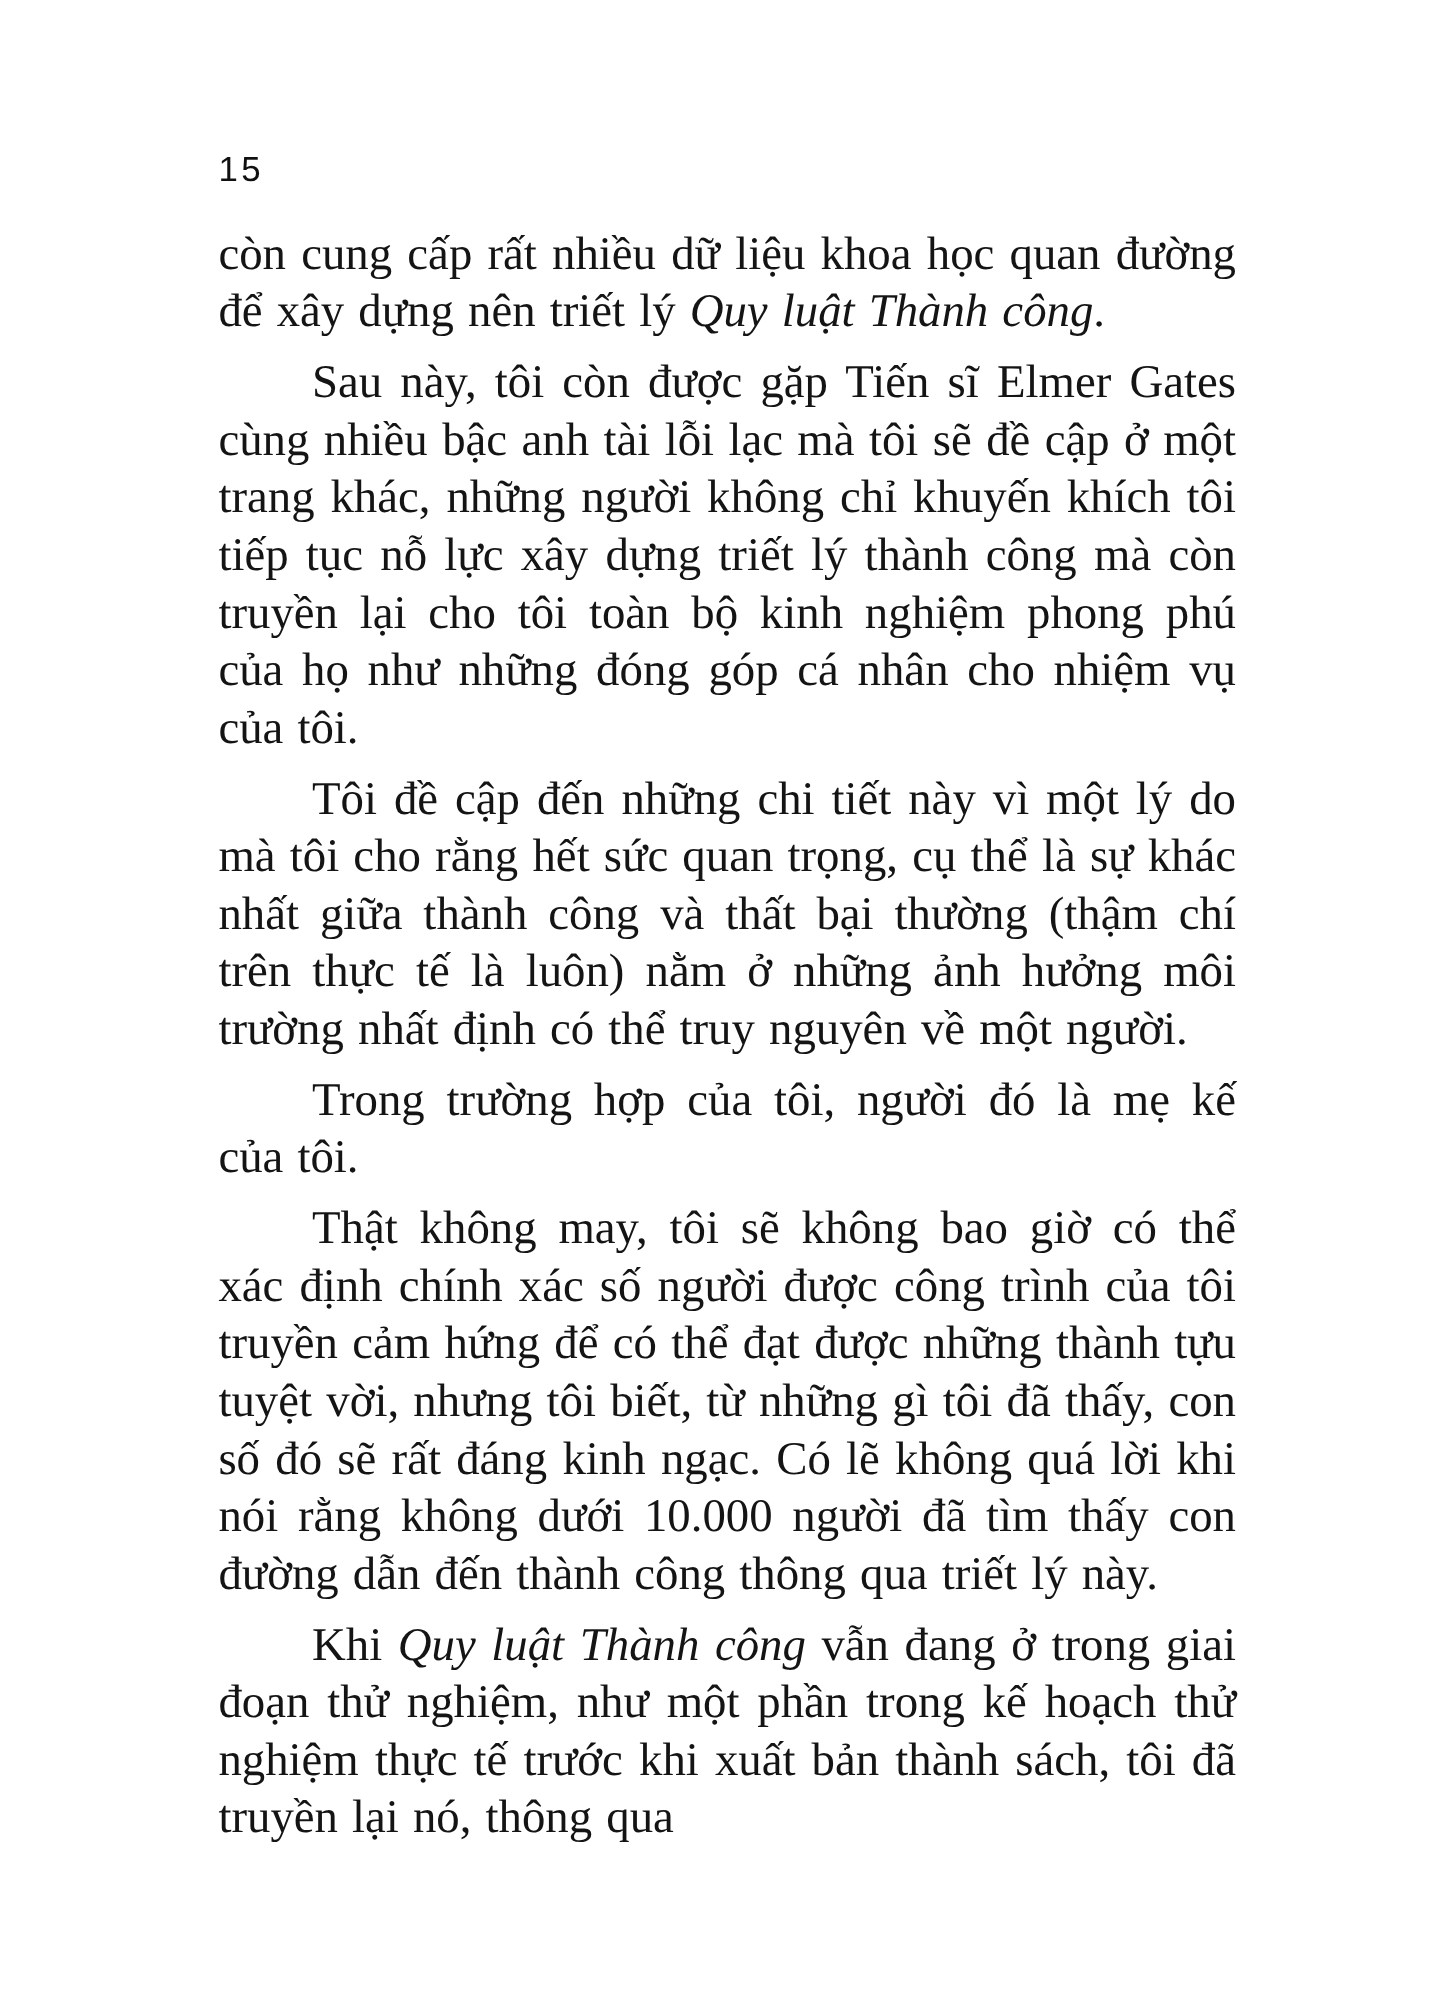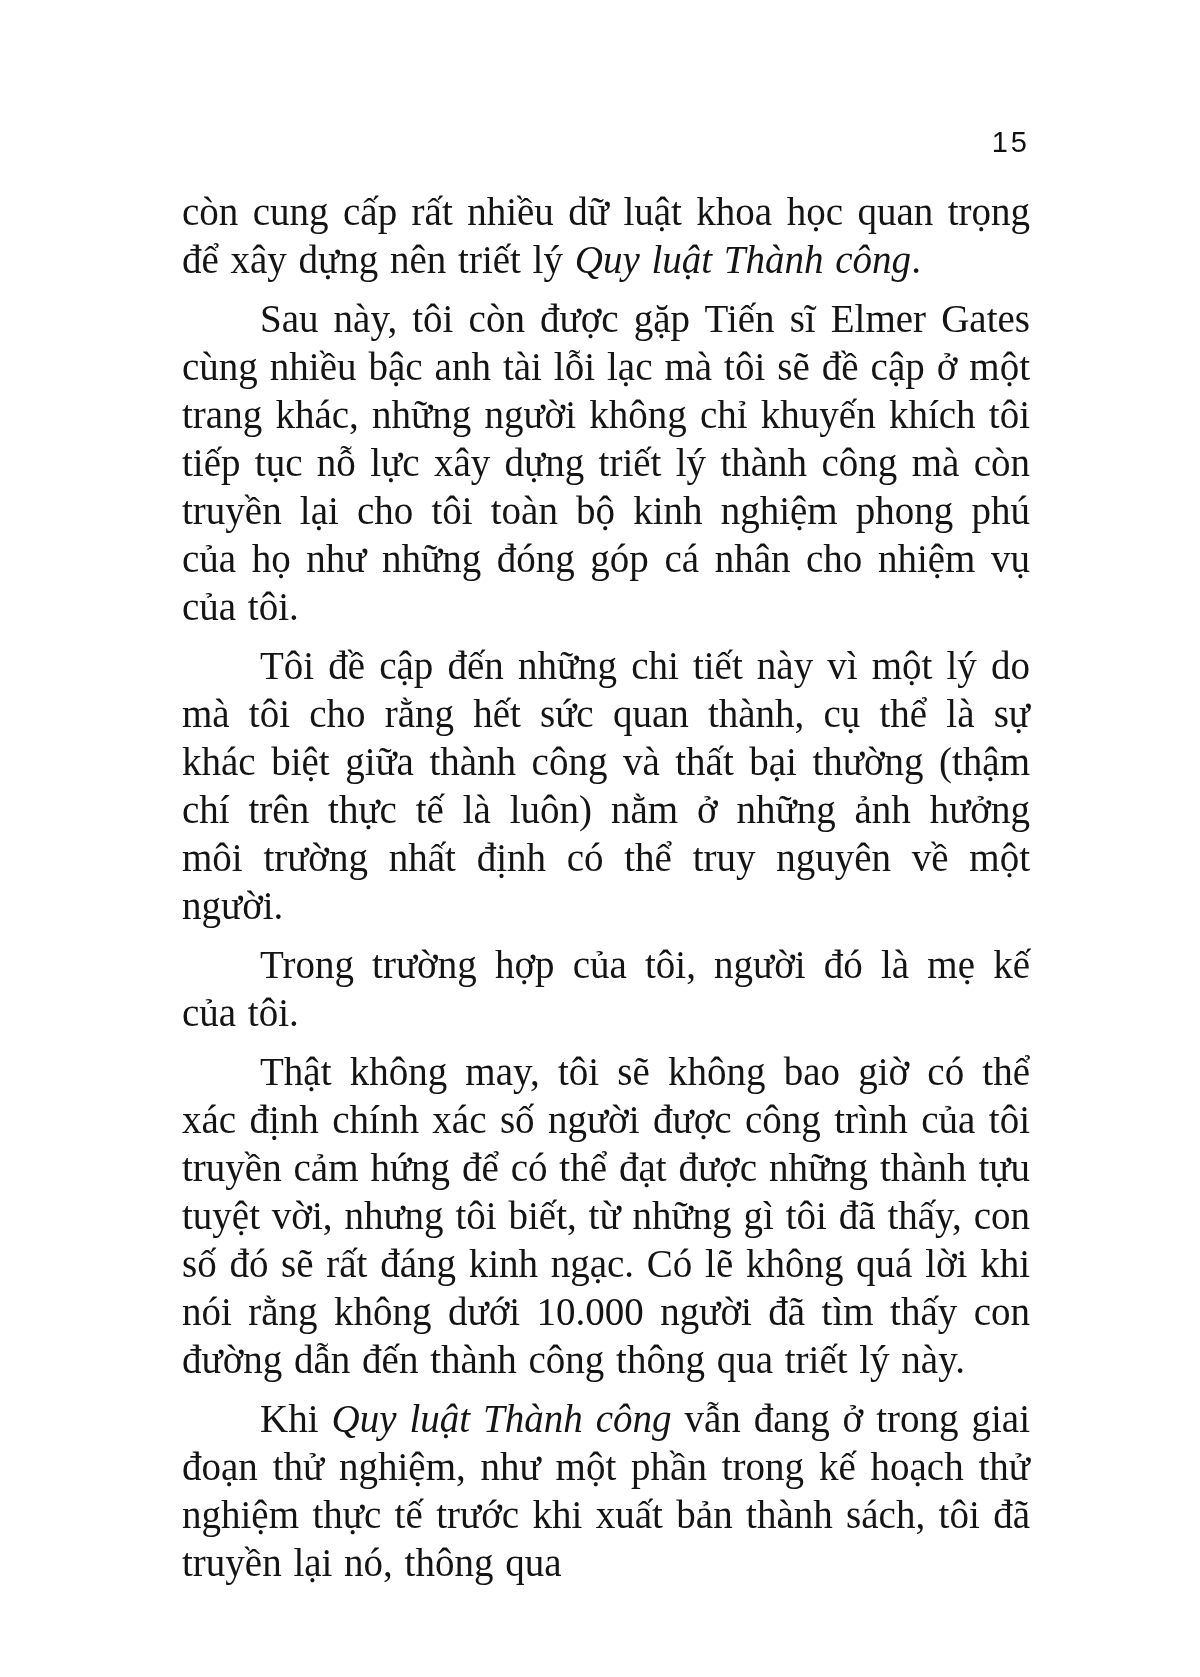--- a/index.html
+++ b/index.html
@@ -18,21 +18,20 @@
   .page {
     position: absolute;
     inset: 0;
     background: #ffffff;
   }
   .folio {
     position: absolute;
     top: 126px;
     left: 182px;
     width: 848px;
-    text-align: right;
     font-family: "Liberation Sans", sans-serif;
     font-size: 29px;
     letter-spacing: 3px;
     color: #101010;
   }
   .body-text {
     position: absolute;
     top: 188px;
     left: 182px;
     width: 848px;
@@ -50,20 +49,20 @@
   }
   .para em {
   }
 </style>
 </head>
 <body>
 
 <div class="page">
   <div class="folio">15</div>
   <div class="body-text">
-      <p class="para"><span>còn cung cấp rất nhiều dữ luật khoa học quan trọng để xây dựng nên triết lý </span><em>Quy luật Thành công</em><span>.</span></p>
+      <p class="para"><span>còn cung cấp rất nhiều dữ liệu khoa học quan đường để xây dựng nên triết lý </span><em>Quy luật Thành công</em><span>.</span></p>
       <p class="para indented"><span>Sau này, tôi còn được gặp Tiến sĩ Elmer Gates cùng nhiều bậc anh tài lỗi lạc mà tôi sẽ đề cập ở một trang khác, những người không chỉ khuyến khích tôi tiếp tục nỗ lực xây dựng triết lý thành công mà còn truyền lại cho tôi toàn bộ kinh nghiệm phong phú của họ như những đóng góp cá nhân cho nhiệm vụ của tôi.</span></p>
-      <p class="para indented"><span>Tôi đề cập đến những chi tiết này vì một lý do mà tôi cho rằng hết sức quan thành, cụ thể là sự khác biệt giữa thành công và thất bại thường (thậm chí trên thực tế là luôn) nằm ở những ảnh hưởng môi trường nhất định có thể truy nguyên về một người.</span></p>
+      <p class="para indented"><span>Tôi đề cập đến những chi tiết này vì một lý do mà tôi cho rằng hết sức quan trọng, cụ thể là sự khác nhất giữa thành công và thất bại thường (thậm chí trên thực tế là luôn) nằm ở những ảnh hưởng môi trường nhất định có thể truy nguyên về một người.</span></p>
       <p class="para indented"><span>Trong trường hợp của tôi, người đó là mẹ kế của tôi.</span></p>
       <p class="para indented"><span>Thật không may, tôi sẽ không bao giờ có thể xác định chính xác số người được công trình của tôi truyền cảm hứng để có thể đạt được những thành tựu tuyệt vời, nhưng tôi biết, từ những gì tôi đã thấy, con số đó sẽ rất đáng kinh ngạc. Có lẽ không quá lời khi nói rằng không dưới 10.000 người đã tìm thấy con đường dẫn đến thành công thông qua triết lý này.</span></p>
       <p class="para indented"><span>Khi </span><em>Quy luật Thành công</em><span> vẫn đang ở trong giai đoạn thử nghiệm, như một phần trong kế hoạch thử nghiệm thực tế trước khi xuất bản thành sách, tôi đã truyền lại nó, thông qua</span></p>
     </div>
 </div>
 
 </body></html>

